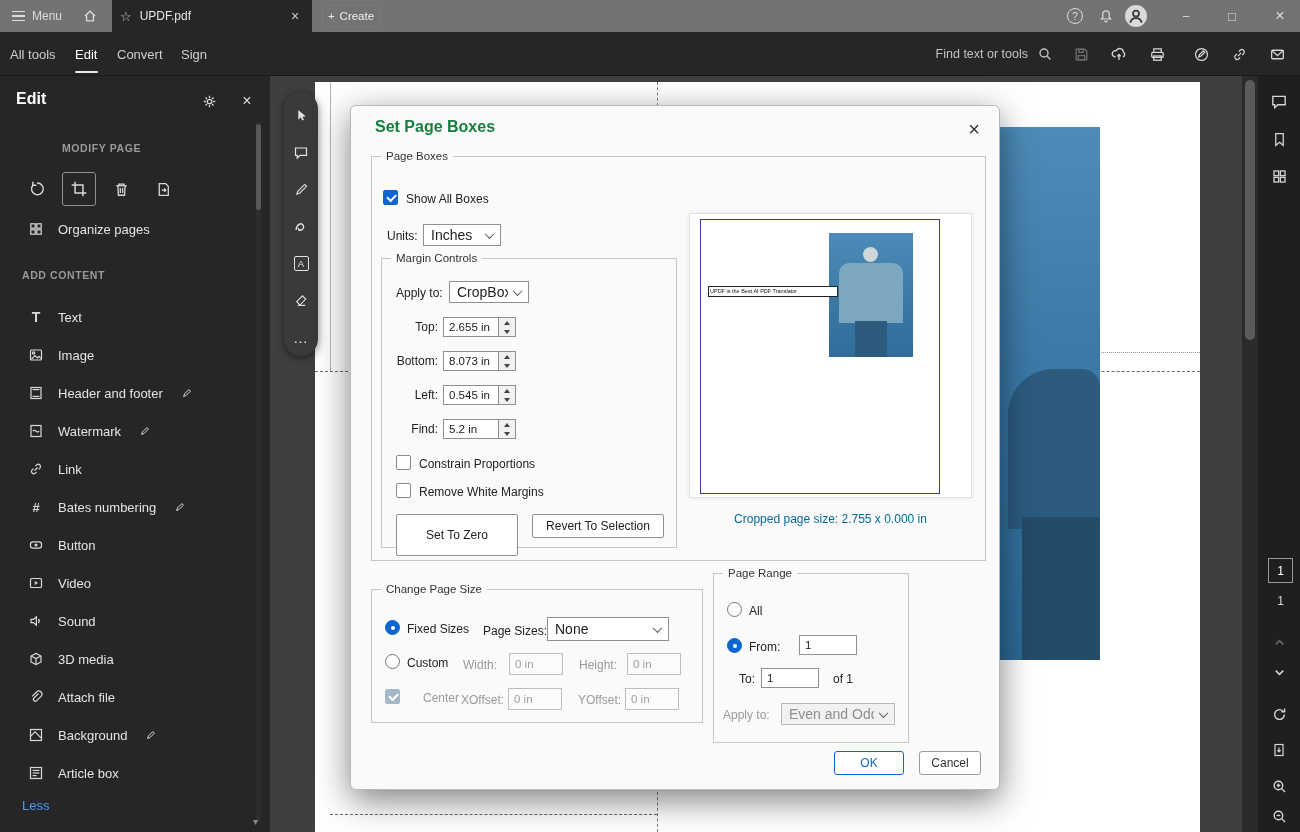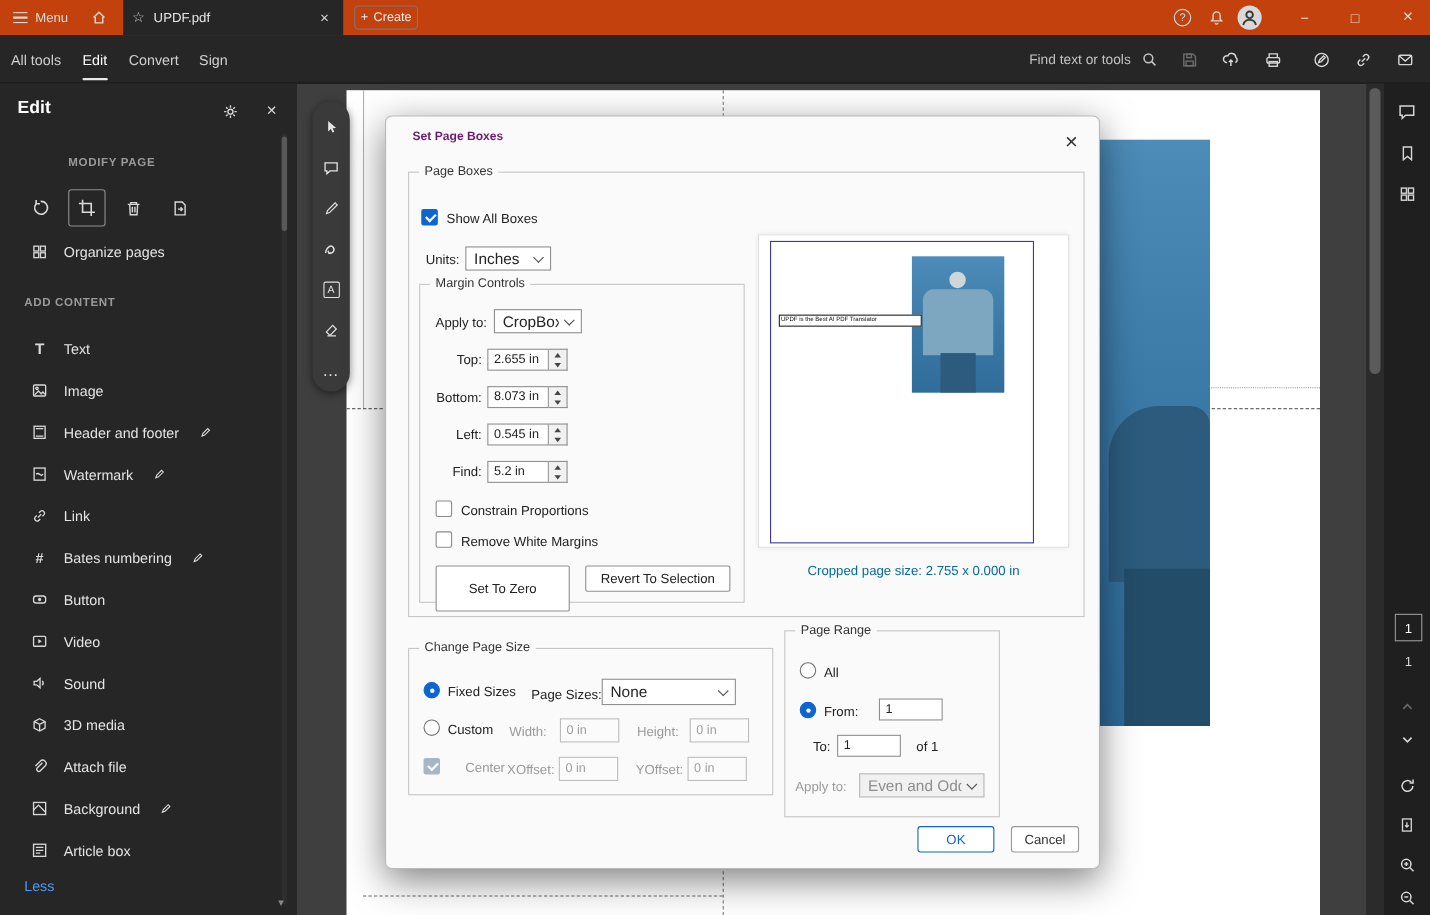--- a/index.html
+++ b/index.html
@@ -4,21 +4,21 @@
 <style>
   * { margin:0; padding:0; box-sizing:border-box; }
   html,body { background:#1a1a1a; }
   body { font-family:"Liberation Sans","DejaVu Sans",sans-serif; }
   #app { position:relative; width:1300px; height:832px; overflow:hidden; background:#3f3f3f; }
   .ab { position:absolute; }
   .ic { display:inline-flex; align-items:center; justify-content:center; }
   .ic svg { display:block; }
 
   
-  #titlebar { left:0; top:0; width:1300px; height:32px; background:#c2410c; }
+  #titlebar { left:0; top:0; width:1300px; height:32px; background:#737373; }
   .tb-btn { display:flex; align-items:center; justify-content:center; color:#dcdcdc; cursor:default; }
   #menu-button { left:6px; top:4px; width:62px; height:24px; gap:7px; font-size:12px; }
   .hamburger { display:flex; flex-direction:column; gap:3px; }
   .hamburger i { display:block; width:13px; height:1.5px; background:#dcdcdc; }
   #home-button { left:76px; top:4px; width:28px; height:24px; }
   #doc-tab { left:112px; top:0; width:200px; height:32px; background:#262626; display:flex; align-items:center; padding:0 8px; color:#e6e6e6; }
   #doc-tab .star { font-size:13px; color:#cfcfcf; margin-right:8px; }
   #doc-tab .t { font-size:12px; flex:1; }
   #doc-tab .x { font-size:14px; color:#cfcfcf; width:18px; text-align:center; }
   #create-button { left:322px; top:5px; width:58px; height:22px; border:1px solid #7a7a7a; border-radius:4px; color:#eee; font-size:11.5px; gap:5px; }
@@ -70,21 +70,21 @@
   .qt-A { width:15px; height:15px; border:1.4px solid #e2e2e2; border-radius:2px; font-size:9.5px; display:flex; align-items:center; justify-content:center; }
 
   
   #rightbar { left:1258px; top:76px; width:42px; height:756px; background:#1f1f1f; }
   .rb-icon { left:9px; width:24px; height:24px; color:#d6d6d6; }
   #page-current-box { left:10px; top:482px; width:25px; height:25px; border:1px solid #9a9a9a; color:#fff; font-size:12px; display:flex; align-items:center; justify-content:center; }
   #page-total { left:10px; top:518px; width:25px; text-align:center; color:#d9d9d9; font-size:12px; }
 
   
   #dialog { left:350px; top:105px; width:650px; height:685px; background:#fafafa; border:1px solid #b9b9b9; border-radius:6px; box-shadow:0 10px 34px rgba(0,0,0,.5); color:#1f1f1f; font-size:12px; }
-  #dialog-title { left:24px; top:12px; font-size:11px; font-weight:bold; color:#701a75;text-align:right; }
+  #dialog-title { left:24px; top:12px; font-size:16px; font-weight:bold; color:#15803d;text-align:right; }
   #dialog-close { left:608px; top:8px; width:30px; height:30px; display:flex; align-items:center; justify-content:center; font-size:20px; color:#333; }
   .groupbox { border:1px solid #c6c6c6; }
   .legend { transform:translateY(-50%); background:#fafafa; padding:0 5px; font-size:11.5px; color:#333; }
   .lbl { font-size:12px; color:#222; white-space:nowrap; }
   .lbl-r { text-align:right; }
   .lbl.disabled { color:#9a9a9a; }
   .txt { border:1px solid #8f8f8f; background:#fff; font-size:11.5px; color:#222; padding:0 5px; font-family:"Liberation Sans",sans-serif; }
   .txt.disabled { background:#fbfbfb; color:#9e9e9e; border-color:#bdbdbd; }
   .dd { border:1px solid #8f8f8f; background:#fff; display:flex; align-items:center; padding:0 7px; gap:6px; }
   .dd .dd-t { font-size:14px; color:#222; flex:1; overflow:hidden; white-space:nowrap; }

